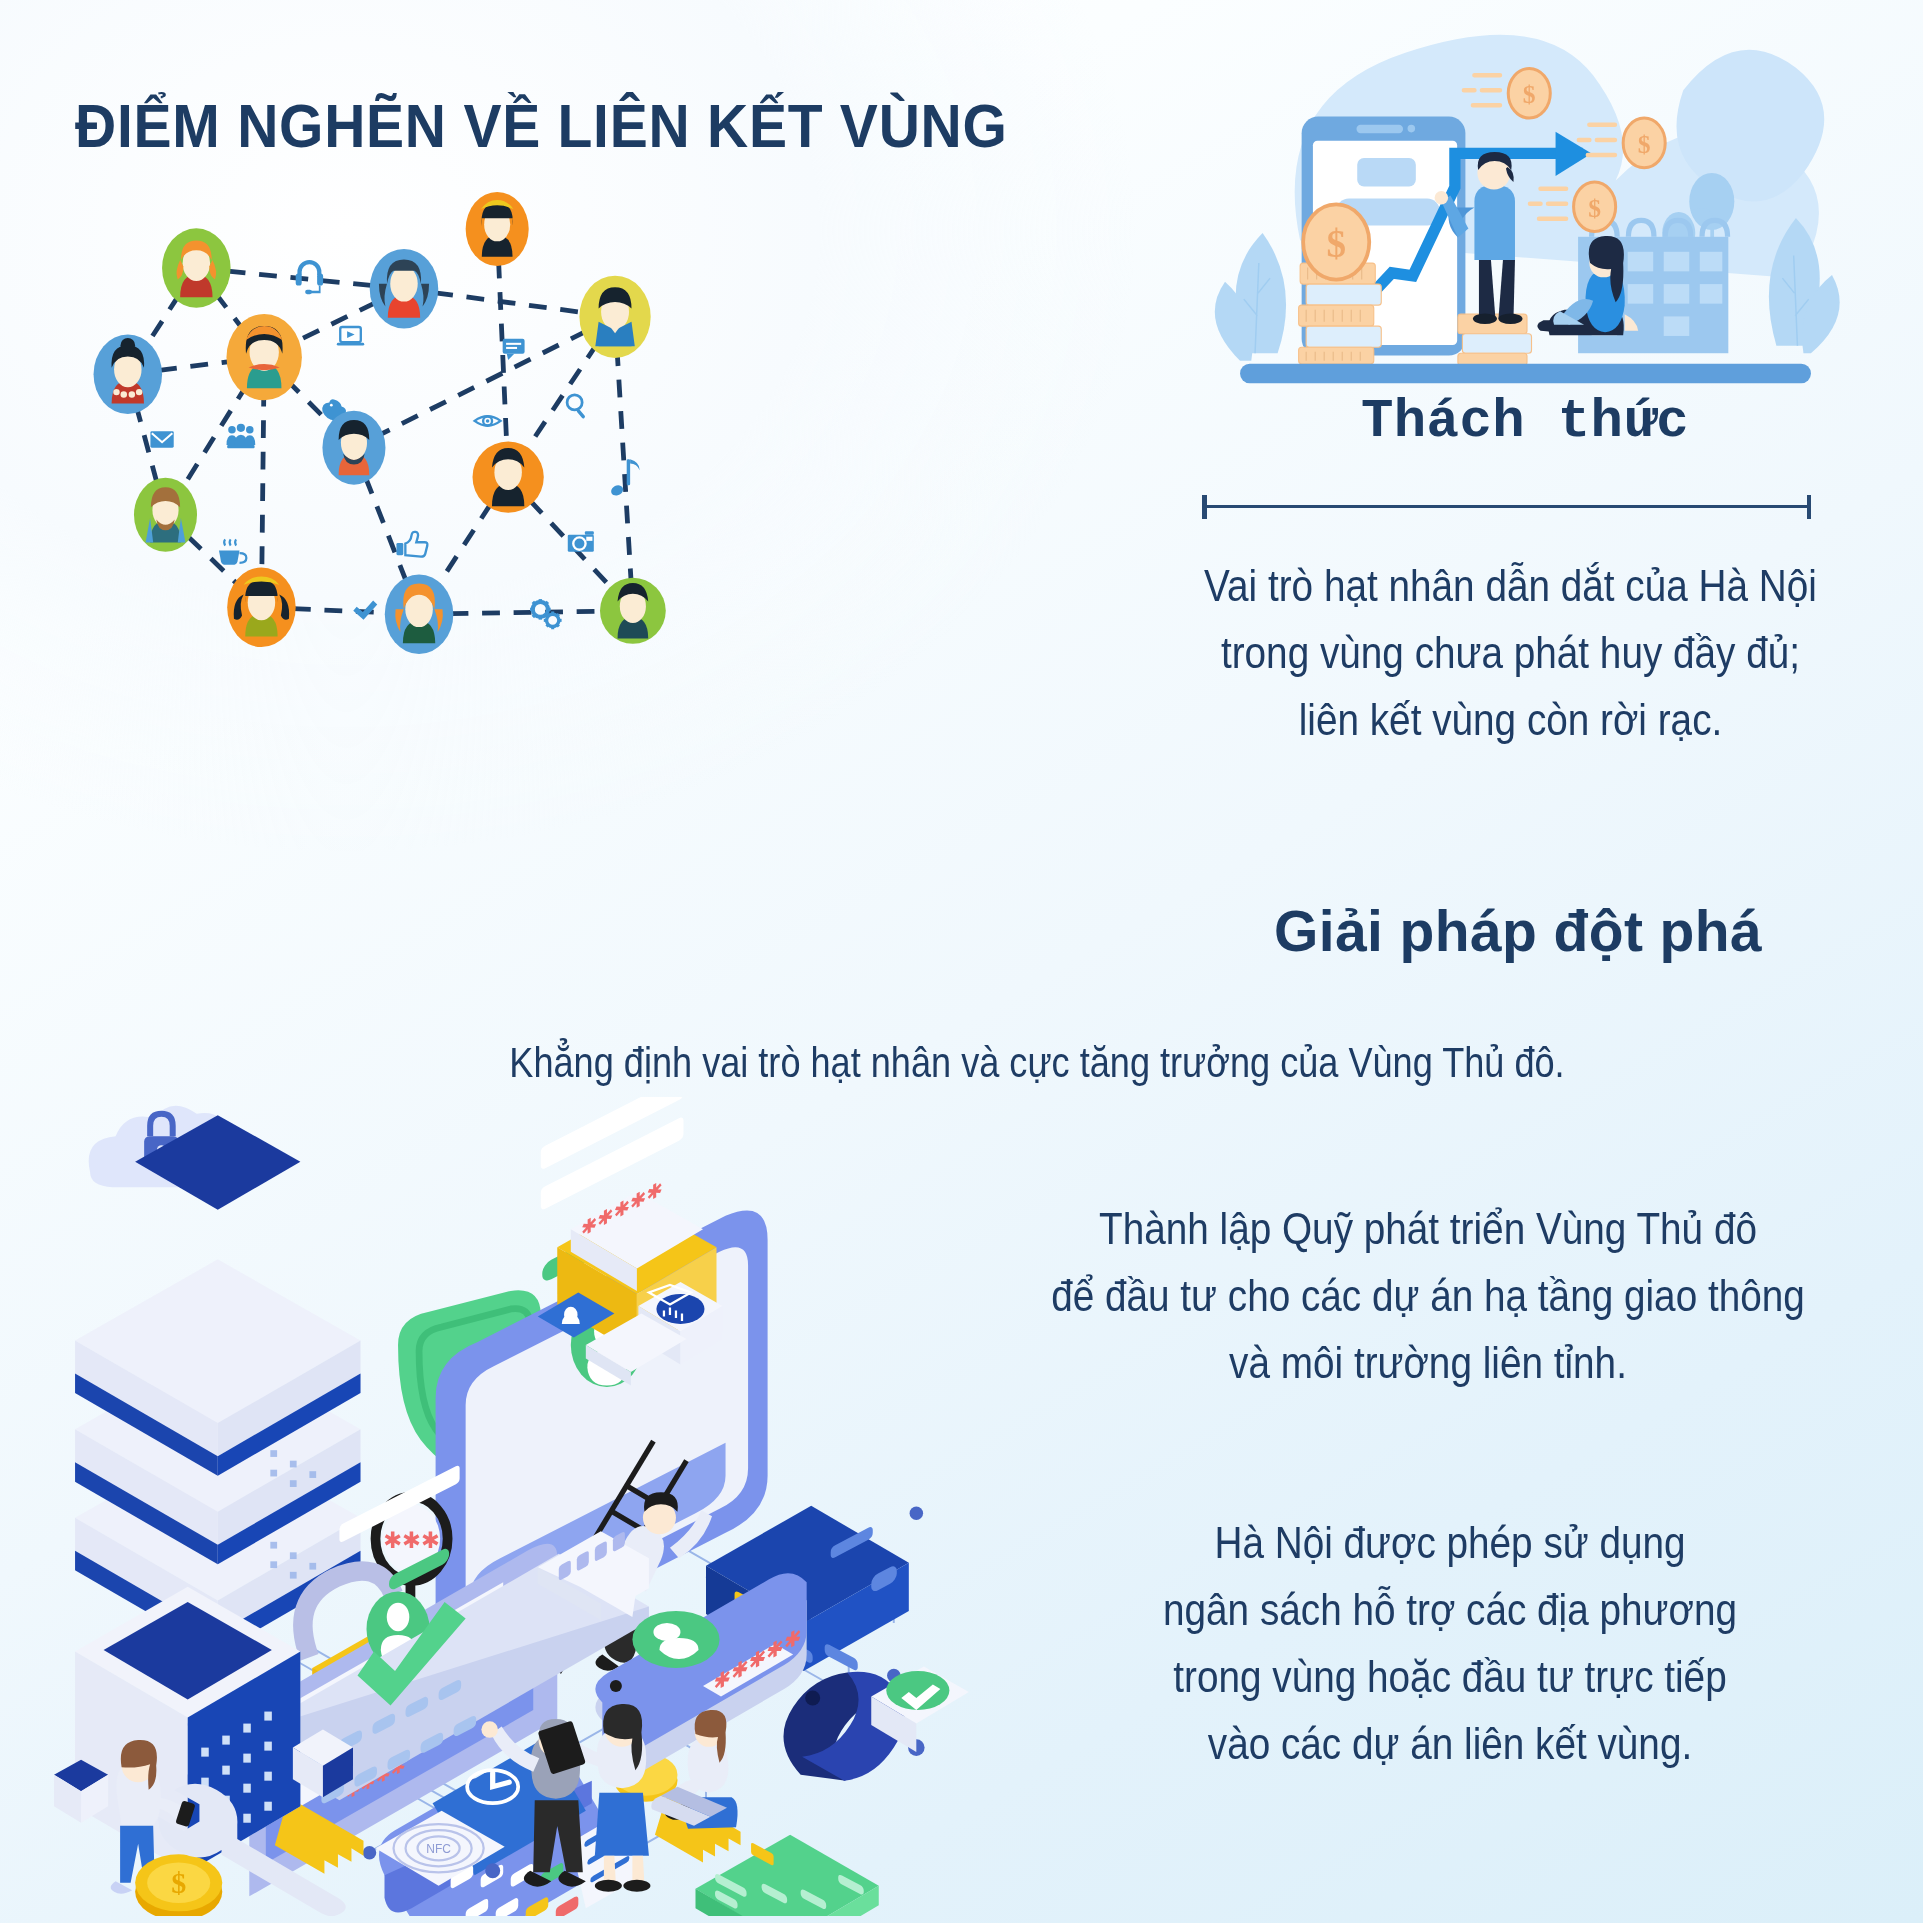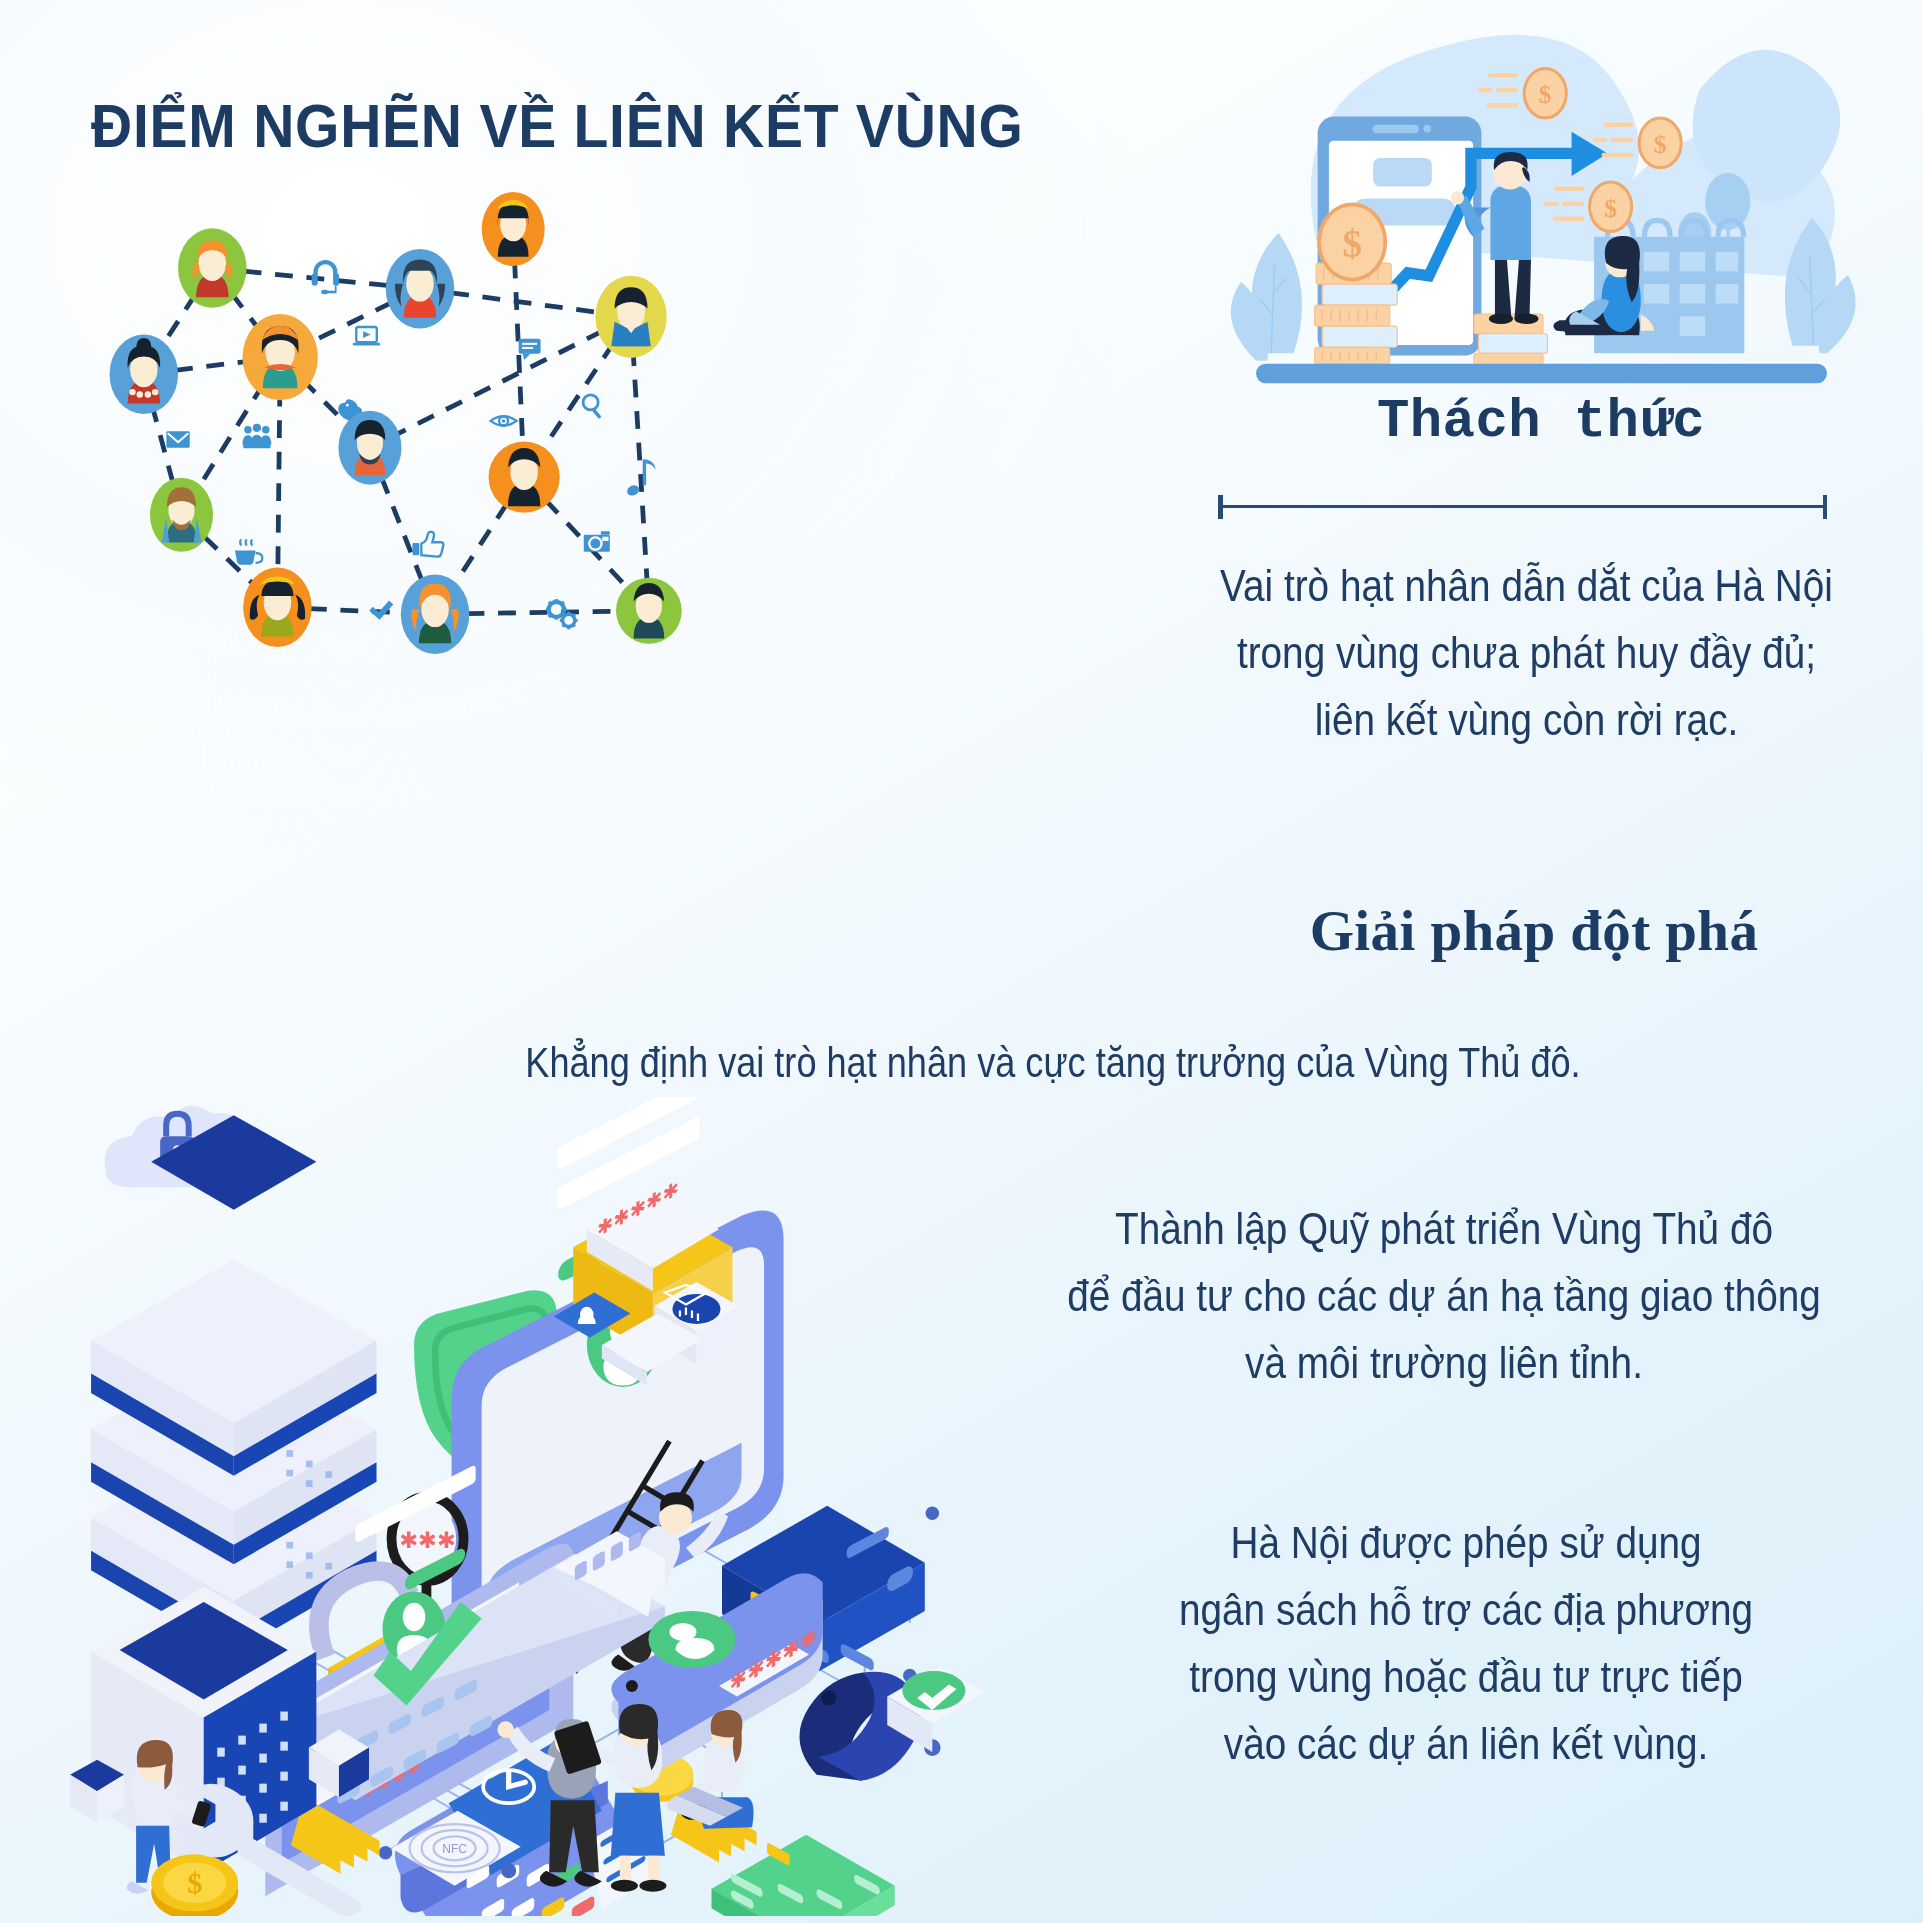--- a/index.html
+++ b/index.html
@@ -4,21 +4,21 @@
 <style>
   html,body{margin:0;padding:0;}
   body{
     width:1924px;height:1924px;
     font-family:"Liberation Sans", sans-serif;
     background:
       radial-gradient(ellipse 1052px 827px at 18% 12%, #ffffff 0%, #f7fbfe 45%, rgba(247,251,254,0) 75%),
       linear-gradient(150deg, #ffffff 0%, #fbfeff 22%, #f0f8fd 52%, #e3f2fb 78%, #dbeff9 100%);
     overflow:hidden;position:relative;
   }
-  #page{position:absolute;inset:0;margin-left:16px;}
+  #page{position:absolute;inset:0;}
 
   
   .title{
     position:absolute;left:75px;top:90px;width:676px;
     font-family:"Liberation Sans Narrow","Liberation Sans",sans-serif;
     font-weight:bold;font-size:62px;letter-spacing:0.8px;
     color:#1d3c63;text-align:center;
     transform:scaleX(.92);transform-origin:left center;
     white-space:nowrap;
   }
@@ -52,21 +52,21 @@
     position:absolute;color:#1e3c64;text-align:center;
     font-family:"Liberation Sans Narrow","Liberation Sans",sans-serif;
     font-size:44px;line-height:1.52;font-weight:400;
     transform:scaleX(.88);
   }
   #p-thachthuc{left:1112px;top:553px;width:797px;transform-origin:center top;}
 
   .h-giaiphap{
     position:absolute;left:1150px;top:898px;width:736px;
     text-align:center;color:#1d3c63;
-    font-family:Liberation Serif, serif;
+    font-family:Liberation Sans, sans-serif;
     font-weight:bold;font-size:57px;letter-spacing:0.4px;
   }
 
   #p-sol-1{
     position:absolute;left:323px;top:1031px;width:1428px;
     color:#1e3c64;text-align:center;
     font-family:"Liberation Sans Narrow","Liberation Sans",sans-serif;
     font-size:42px;line-height:1.5;transform:scaleX(.86);transform-origin:center top;
   }
   #p-sol-2{left:962px;top:1196px;width:932px;transform-origin:center top;}

